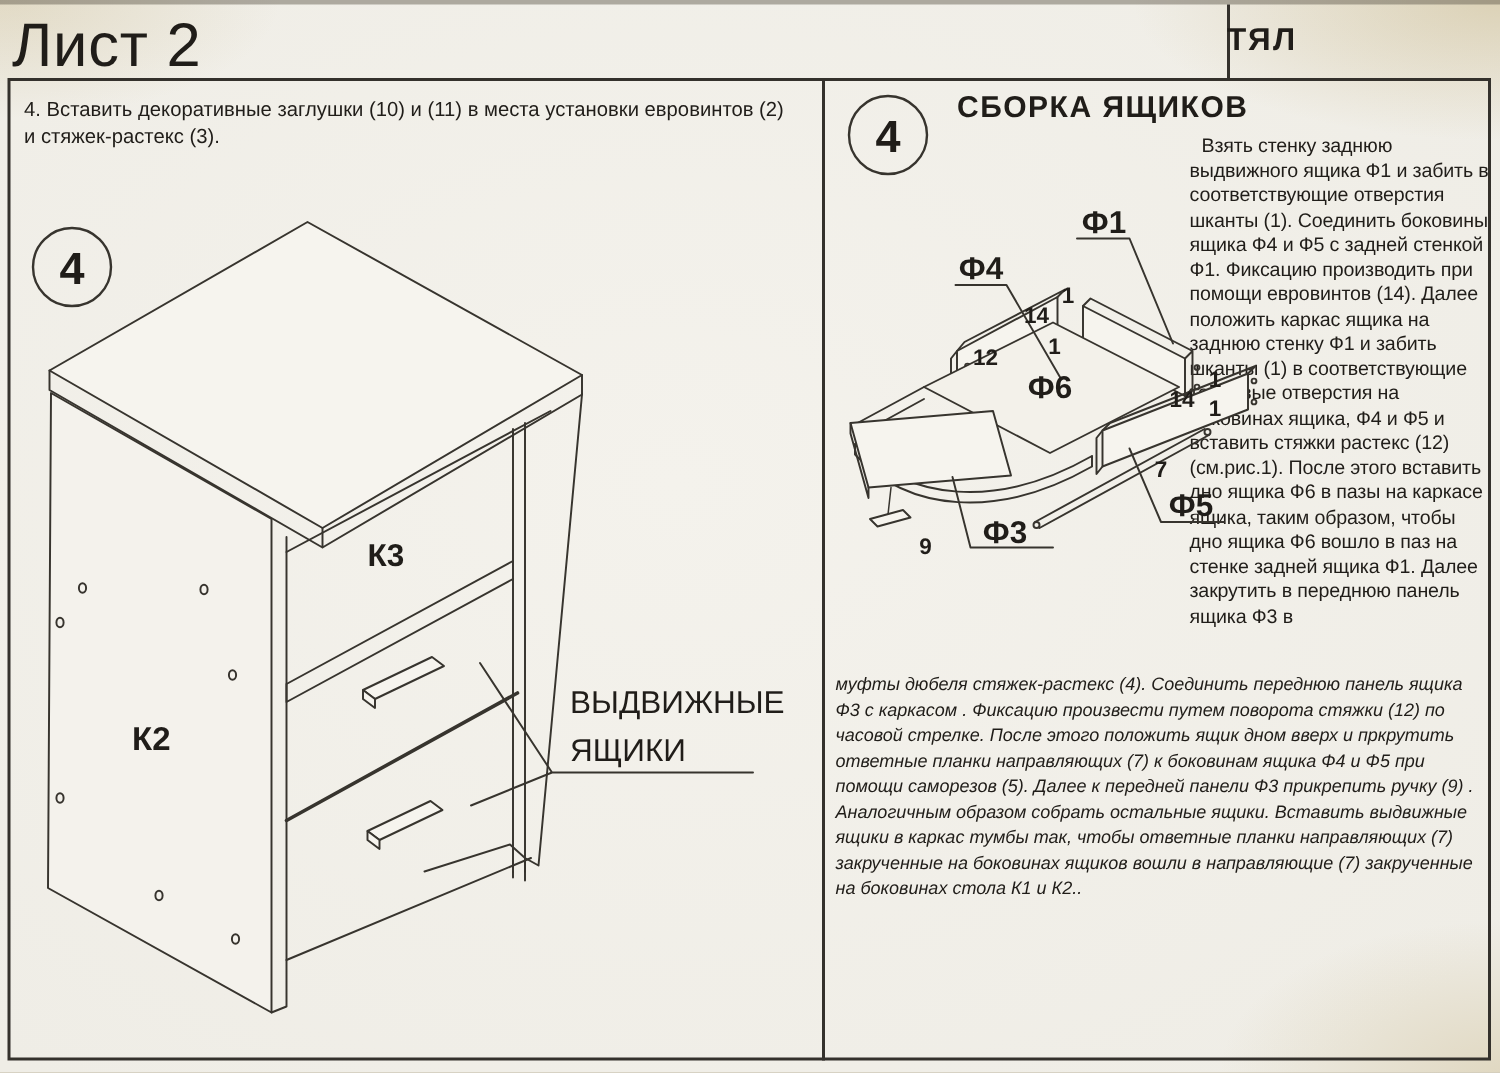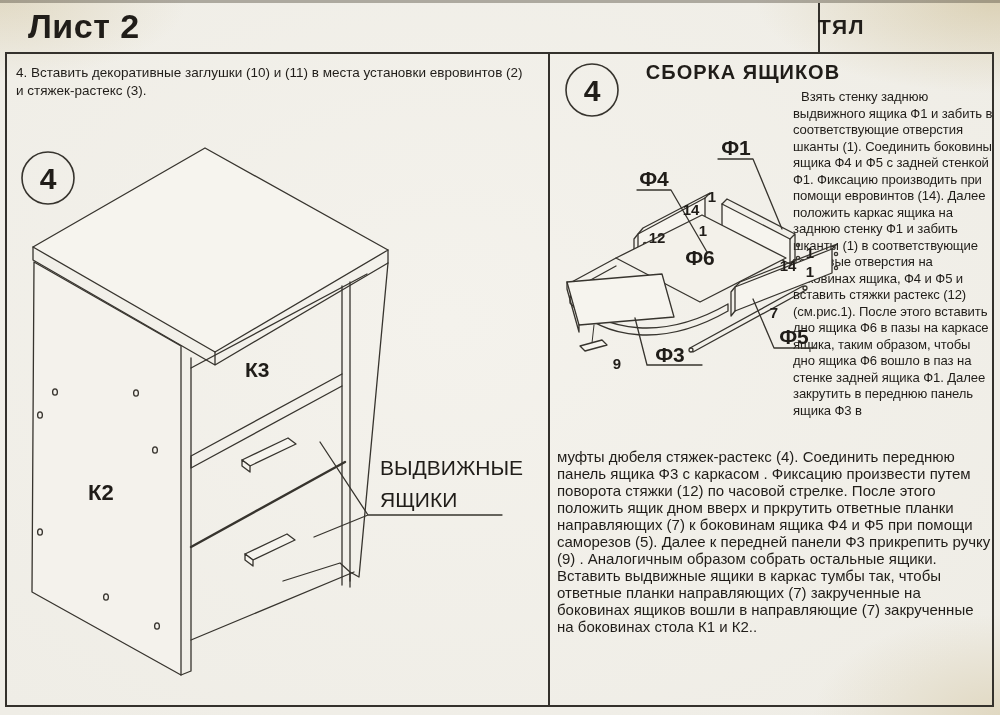--- a/index.html
+++ b/index.html
@@ -6,35 +6,35 @@
   .page{
     position:relative;width:1000px;height:715px;overflow:hidden;
     font-family:"Liberation Sans",sans-serif;color:#201d19;
     background:
       radial-gradient(ellipse 340px 130px at 100% 0%, rgba(190,168,110,.40), transparent 72%),
       radial-gradient(ellipse 260px 110px at 0% 0%, rgba(190,168,110,.28), transparent 72%),
       radial-gradient(ellipse 260px 140px at 100% 100%, rgba(190,168,110,.30), transparent 72%),
       radial-gradient(ellipse 700px 500px at 45% 45%, #f4f2ec 0%, #efede6 100%);
   }
   .top-edge{position:absolute;left:0;top:0;width:100%;height:3px;background:rgba(90,84,70,.45);}
-  .sheet-title{position:absolute;left:28px;top:7px;font-size:34px;font-weight:bold;letter-spacing:.5px;}
+  .sheet-title{position:absolute;left:8px;top:7px;font-size:41px;font-weight:normal;letter-spacing:.5px;}
   .hdr-divider{position:absolute;left:818px;top:3px;height:49px;border-left:2px solid #34312c;}
   .doc-code{position:absolute;left:818px;top:15px;width:176px;
             font-size:21px;font-weight:bold;letter-spacing:1.5px;}
   .frame{position:absolute;left:5px;top:52px;width:985px;height:651px;border:2px solid #34312c;}
   .panel-divider{position:absolute;left:548px;top:52px;height:655px;border-left:2px solid #34312c;}
   .instr{position:absolute;left:16px;top:64px;width:515px;font-size:13.5px;line-height:1.32;}
   .cab-svg{position:absolute;left:5px;top:55px;}
   .right-panel{position:absolute;left:550px;top:52px;width:444px;height:653px;}
-  .sec-title{position:absolute;left:88px;top:9px;width:210px;text-align:center;
+  .sec-title{position:absolute;left:88px;top:9px;width:210px;
              font-size:20px;font-weight:600;letter-spacing:1px;}
   .col-text{position:absolute;left:243px;top:37px;width:201px;font-size:13.1px;line-height:16.5px;
             text-indent:8px;letter-spacing:-.1px;}
   .col-text,.bottom-text{text-align:left;}
-  .bottom-text{position:absolute;left:7px;top:396px;width:434px;font-size:15px;line-height:17px;}
+  .bottom-text{position:absolute;left:7px;top:396px;width:434px;font-size:12px;line-height:17px;font-style:italic;}
   svg{overflow:visible;}
   svg text{font-family:"Liberation Sans",sans-serif;fill:#201d19;}
   .t-step{font-size:30px;font-weight:bold;}
   .t-part{font-size:21px;font-weight:bold;}
   .t-num{font-size:15px;font-weight:bold;}
   .t-callout{font-size:21px;}
 </style>
 </head>
 <body>
 

